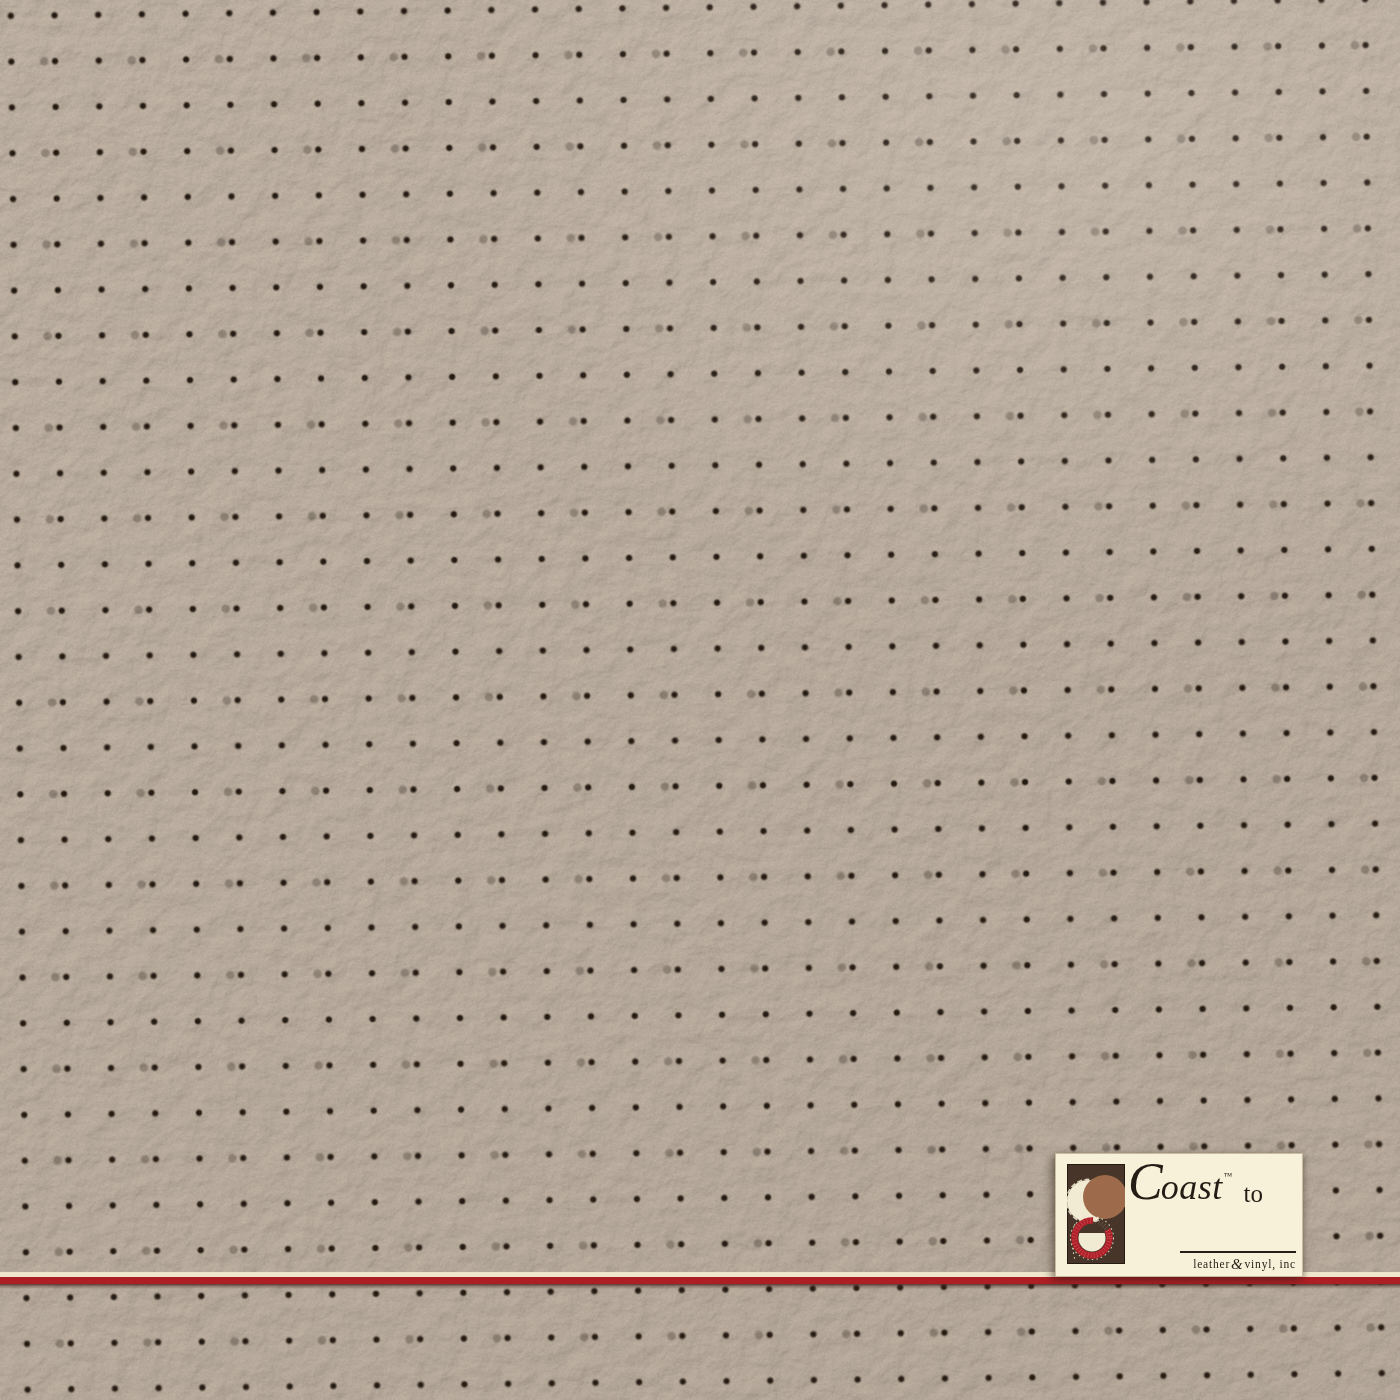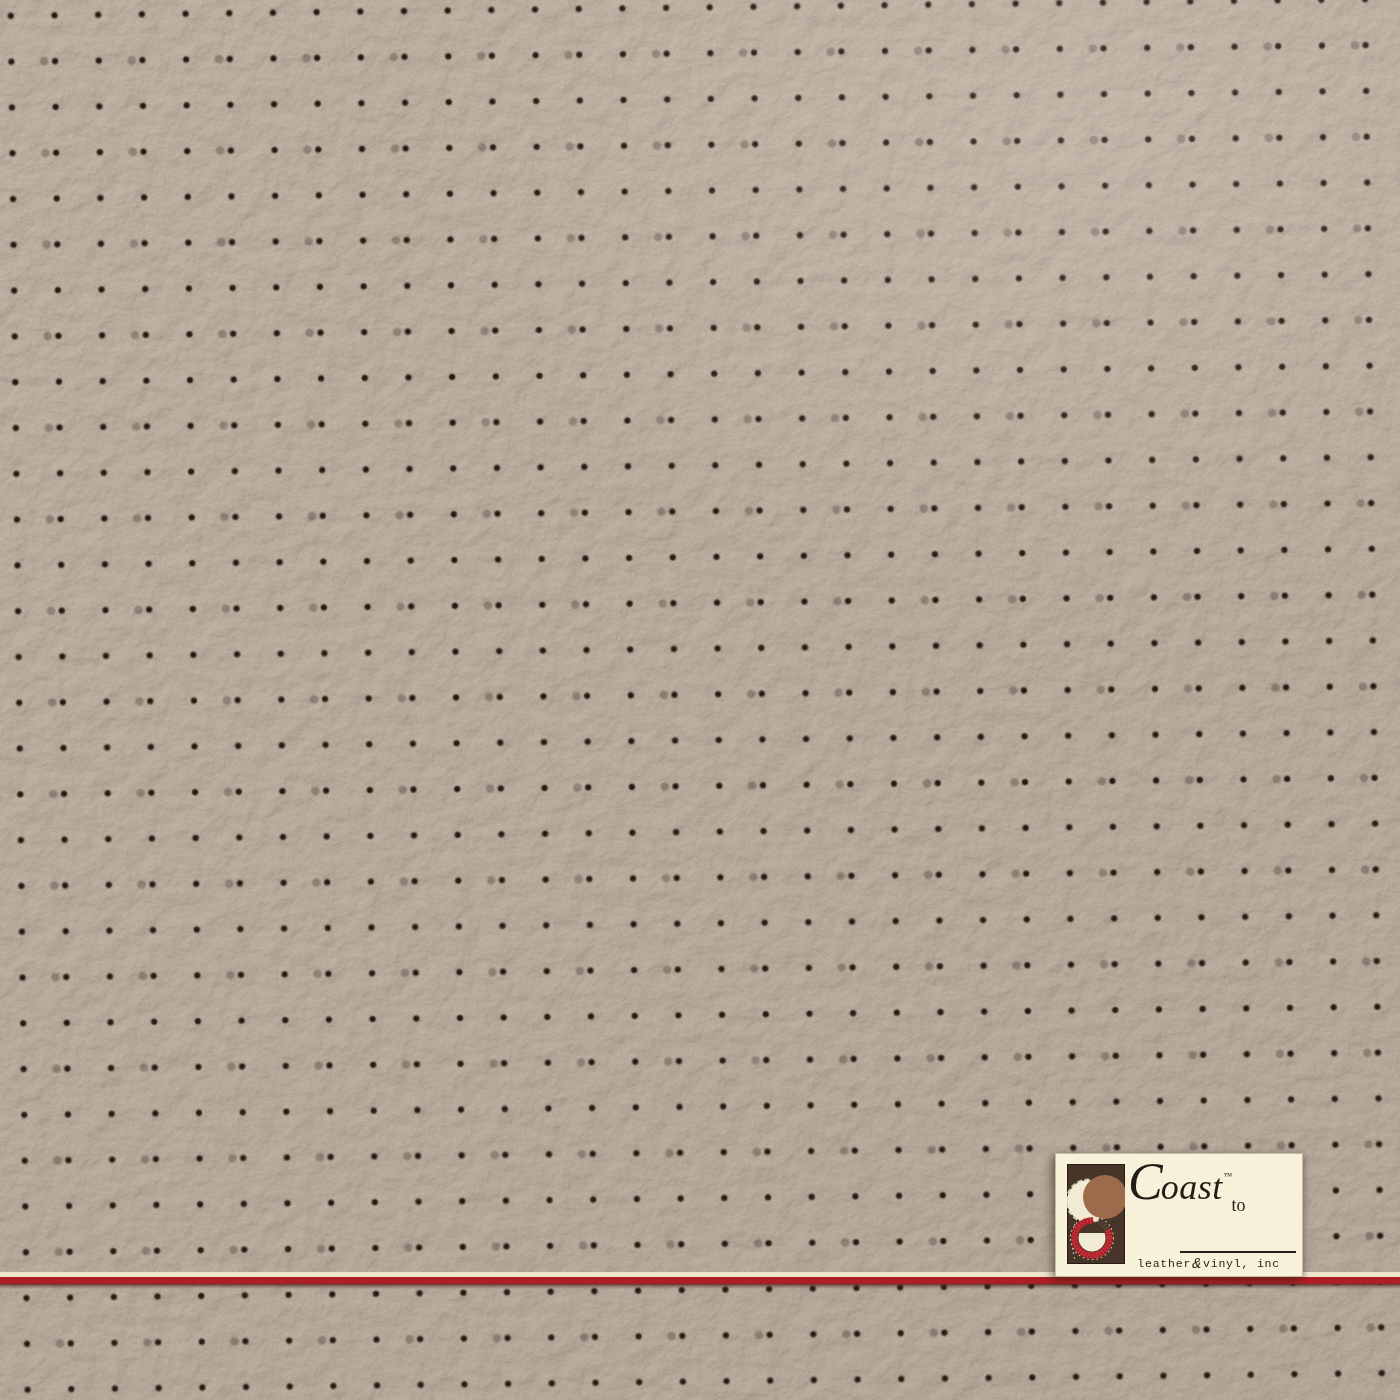--- a/index.html
+++ b/index.html
@@ -54,27 +54,27 @@
   }
   svg.mark{position:absolute;left:11px;top:10px;width:58px;height:100px;display:block;}
 
   .wordline{position:absolute;white-space:nowrap;line-height:1;color:#231d15;}
   .line1{left:72px;top:2px;}
   .line2{left:80px;top:34px;}
   .c-big{font-style:italic;font-family:"Liberation Serif",serif;}
   .c1{font-size:52px;letter-spacing:-2px;}
   .oast1{font-style:italic;font-size:36px;letter-spacing:0.5px;}
   .tm{font-size:9px;position:relative;top:-20px;left:1px;letter-spacing:0;}
-  .to{font-size:18px;position:relative;top:12px;margin-left:0;font-style:normal;}
+  .to{font-size:25px;position:relative;top:3px;margin-left:12px;font-style:normal;}
   .c2{font-size:66px;letter-spacing:-2px;}
   .oast2{font-style:italic;font-size:46px;letter-spacing:0.5px;}
   .rule{position:absolute;left:124px;right:6px;top:97px;height:2px;background:#241e16;}
   .tagline{
-    position:absolute;right:22px;top:101px;white-space:nowrap;
-    font-family:Liberation Mono, monospace;font-size:11.5px;letter-spacing:0.8px;color:#2a231a;
+    position:absolute;right:6px;top:101px;white-space:nowrap;
+    font-family:Liberation Serif, serif;font-size:11.5px;letter-spacing:0.8px;color:#2a231a;
   }
   .amp{font-style:italic;font-size:15px;position:relative;top:1px;margin:0 1px;}
 </style>
 </head>
 <body>
 
 <div class="stage">
 
   <svg class="bg" xmlns="http://www.w3.org/2000/svg">
     <defs>

